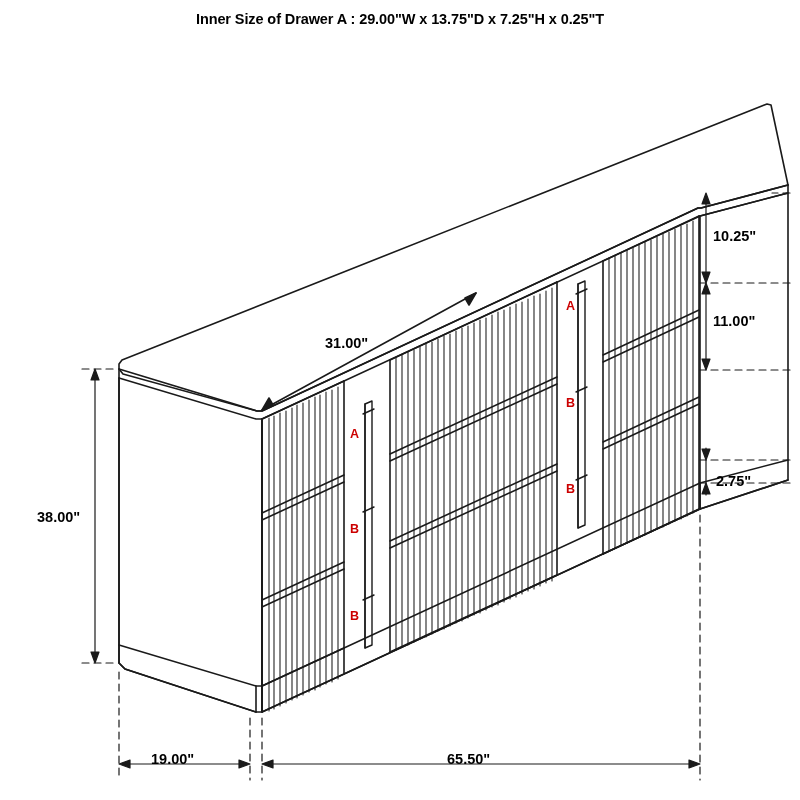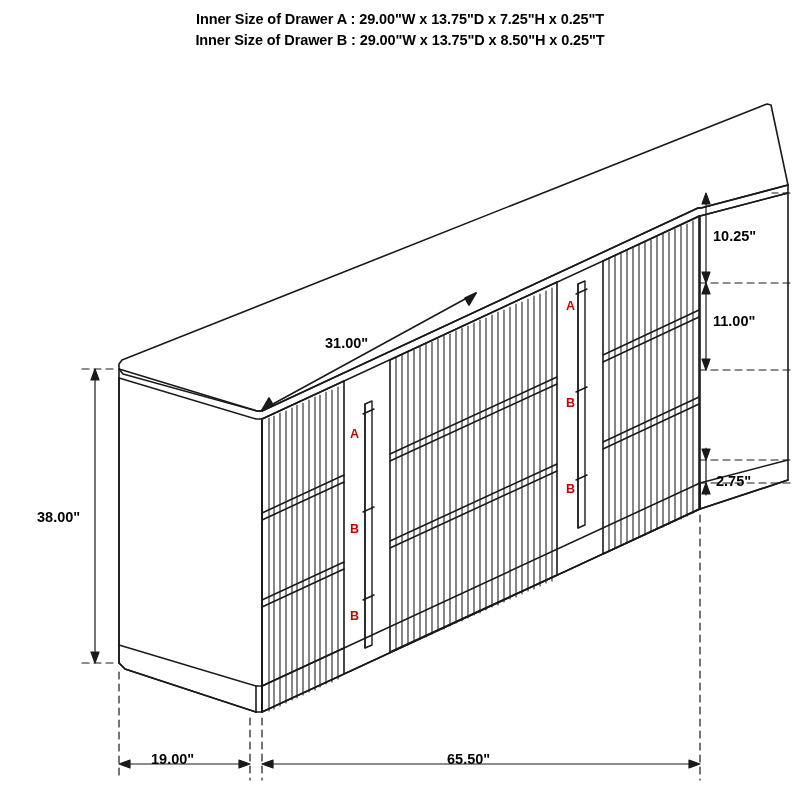--- a/index.html
+++ b/index.html
@@ -48,21 +48,20 @@
     white-space: nowrap;
   }
   svg { position: absolute; left: 0; top: 0; }
 </style>
 </head>
 <body>
 
 <div id="stage">
 
   <div class="hdr" id="hdr1">Inner Size of Drawer A : 29.00"W x 13.75"D x 7.25"H x 0.25"T</div>
-  <div class="hdr" id="hdr2">Inner Size of Drawer B : 29.00"W x 13.75"D x 8.50"H x 0.25"T</div>
 
   <svg width="800" height="800" viewBox="0 0 800 800">
     <g fill="none" stroke="#1a1a1a" stroke-width="1.6" stroke-linejoin="round" stroke-linecap="round">
 
       <path d="M 771,105 L 788,185 L 701,208 L 698,208 L 262,411 L 257,411 L 123,374 L 119,369 L 119,364 L 122,360 L 767,104 Z"></path>
 
       <path d="M 119,369 L 257,411 L 262,411 L 698,208 L 701,208 L 788,185"></path>
       <path d="M 788,185 L 788,193 L 700,216 L 262,419 L 256,419 L 119,378 L 119,369"></path>
 
       <path d="M 119,378 L 119,663 L 125,669 L 256,712 L 262,712 L 262,419"></path>

